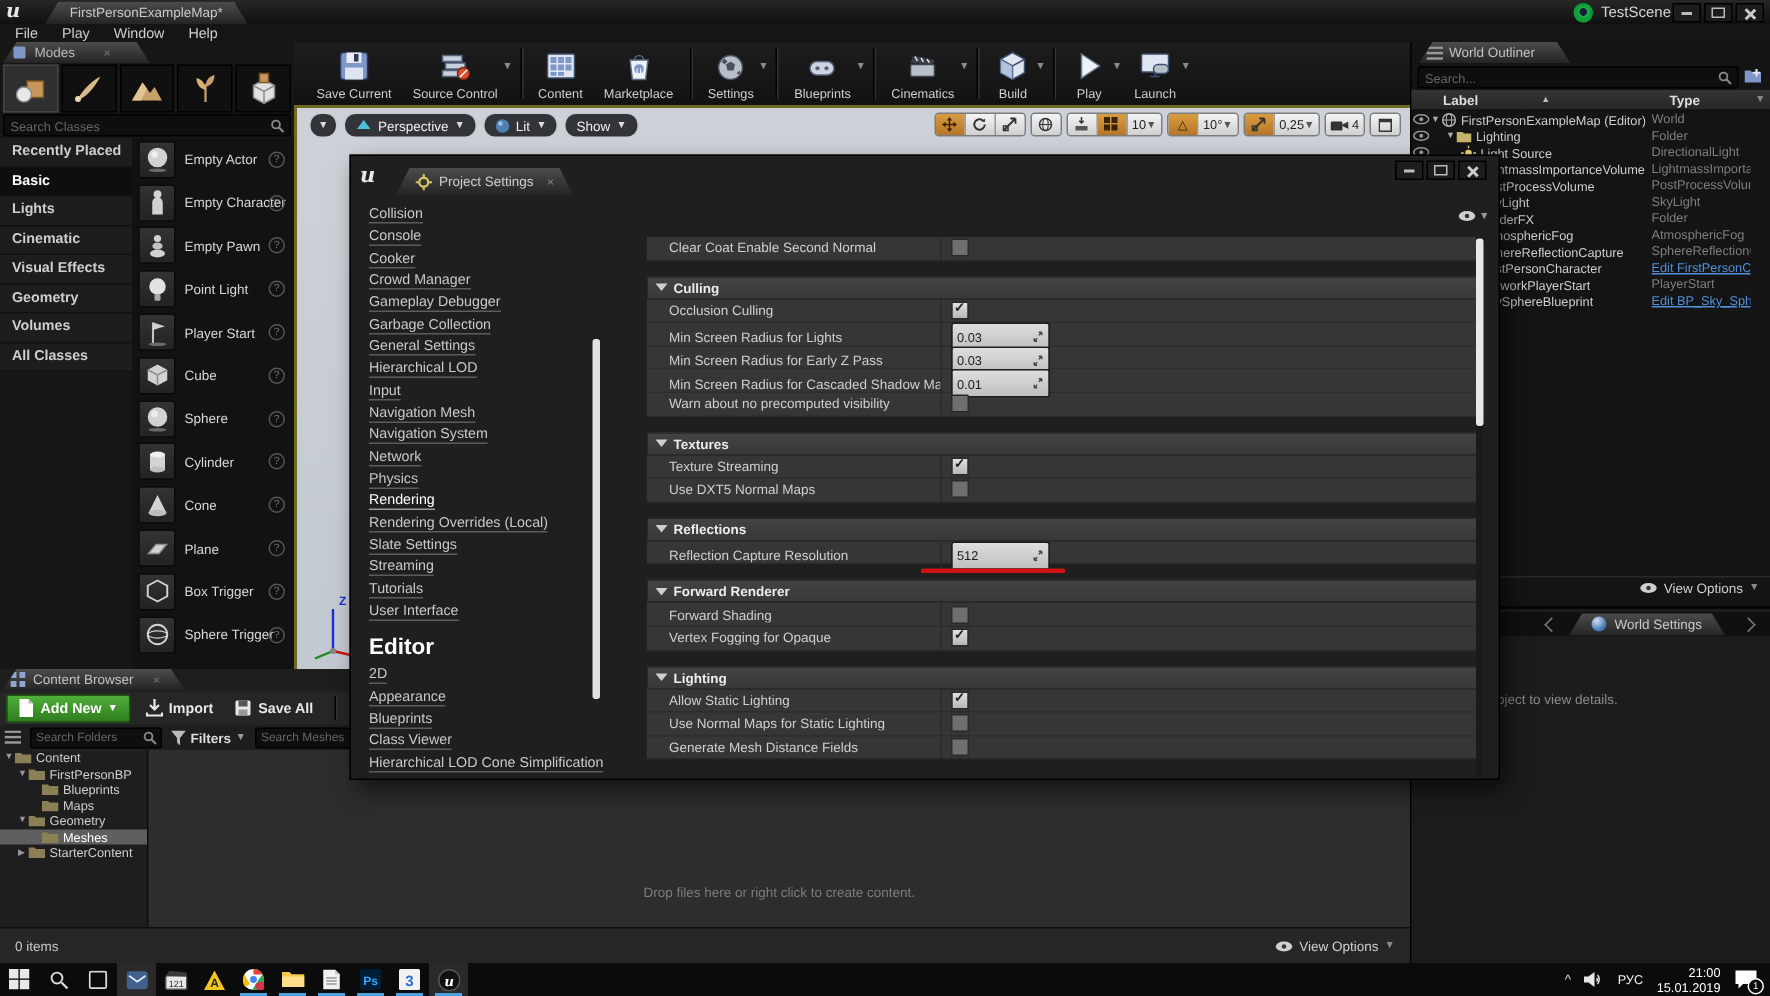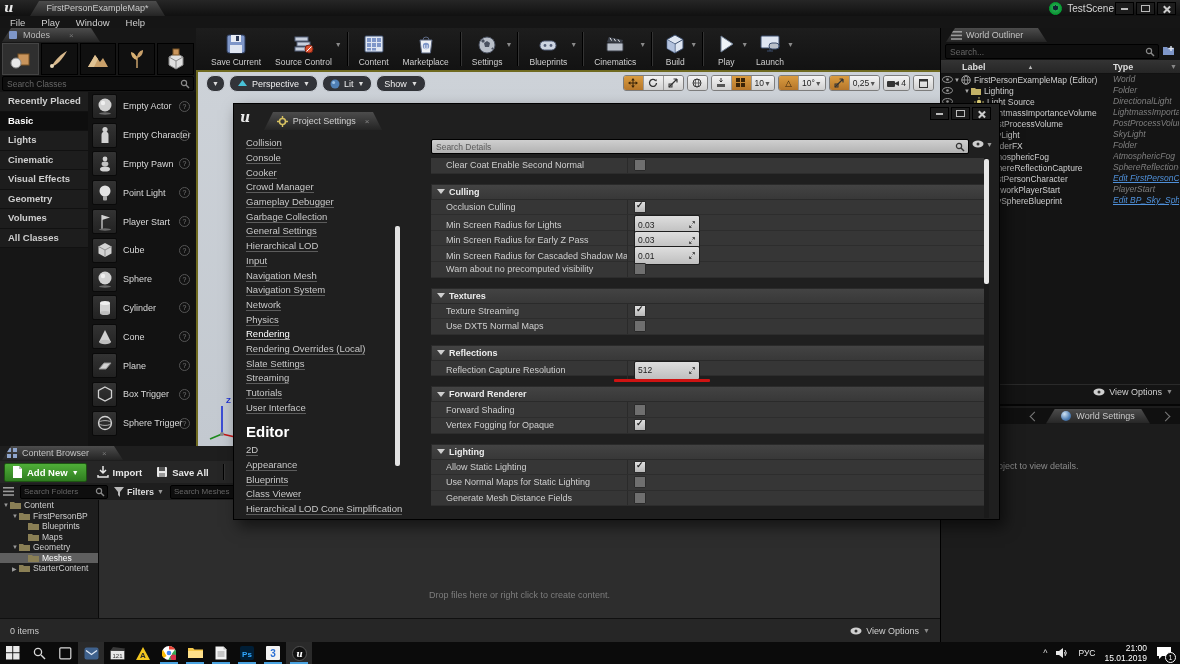--- a/index.html
+++ b/index.html
@@ -89,21 +89,21 @@
   #wo-header .hl{padding-left:21px;color:#ddd;font-weight:bold;}
   #wo-header .sort{color:#bbb;font-size:6px;margin-left:42px;}
   #wo-header .ht{position:absolute;left:172px;color:#ddd;font-weight:bold;}
   #wo-header .hdd{position:absolute;right:4px;color:#888;font-size:7px;}
   #wo-rows{left:0;top:46px;width:240px;}
   .worow{height:11px;display:flex;align-items:center;position:relative;white-space:nowrap;}
   .worow .eye{width:13px;display:flex;justify-content:center;flex:none;}
   .worow .arr{color:#aaa;font-size:6px;width:7px;flex:none;}
   .worow .oic{width:11px;flex:none;margin-right:2px;display:flex;align-items:center;}
   .worow .olbl{color:#cfcfcf;font-size:8.5px;overflow:hidden;}
-  .worow .otype{position:absolute;left:172px;top:0;width:66px;height:11px;line-height:11px;color:#7f7f7f;font-size:8.5px;overflow:hidden;font-style:italic;}
+  .worow .otype{position:absolute;left:160px;top:0;width:66px;height:11px;line-height:11px;color:#7f7f7f;font-size:8.5px;overflow:hidden;}
   .worow .otype.link{color:#4f90d9;text-decoration:underline;}
   #wo-viewopts{left:0;top:356px;width:240px;height:14px;border-top:1px solid #2a2a2a;display:flex;justify-content:flex-end;align-items:center;gap:4px;padding-right:8px;box-sizing:border-box;color:#cfcfcf;}
   #ws-area{left:0;top:376px;width:240px;height:238px;background:#1c1c1c;border-top:2px solid #060606;}
   #ws-tabrow{left:0;top:2px;width:240px;height:16px;background:#101010;display:flex;align-items:center;}
   .chev{width:6px;height:6px;border-left:1.5px solid #7a7a7a;border-bottom:1.5px solid #7a7a7a;}
   .chev.left{transform:rotate(45deg);margin-left:90px;}
   .chev.right{transform:rotate(-135deg);margin-left:12px;}
   #ws-tab{margin-left:8px;width:104px;height:15px;display:flex;align-items:center;gap:5px;justify-content:center;color:#c9c9c9;}
   #ws-globe{width:10px;height:10px;border-radius:50%;background:radial-gradient(circle at 35% 30%,#cfe2f2,#4f7fb5 60%,#2a4a74);}
   #ws-msg{left:12px;top:55px;color:#8a8a8a;font-size:9px;}
@@ -1411,29 +1411,20 @@
         </div>
 
         <div class="navitem">
           <a href="#">Hierarchical LOD Cone Simplification</a>
         </div>
       </div>
   </div>
   <div id="dlg-navscroll" class="ab"></div>
 
   <div id="dlg-details" class="ab">
-    <div id="dlg-search" class="ab">
-      <input placeholder="Search Details" style="">
-      <span style="margin-right:3px">
-          <svg width="10" height="10" viewBox="0 0 10 10">
-            <circle cx="4" cy="4" r="2.6" fill="none" stroke="#333" stroke-width="1.2"></circle>
-            <line x1="6" y1="6" x2="9" y2="9" stroke="#333" stroke-width="1.4"></line>
-          </svg>
-        </span>
-    </div>
     <div id="dlg-eye" class="ab">
       <span>
           <svg width="12" height="8" viewBox="0 0 12 8">
             <ellipse cx="6" cy="4" rx="5.5" ry="3.4" fill="#cfcfcf"></ellipse>
             <circle cx="6" cy="4" r="1.5" fill="#333"></circle>
           </svg>
         </span>
         <span>▼</span>
     </div>
 

